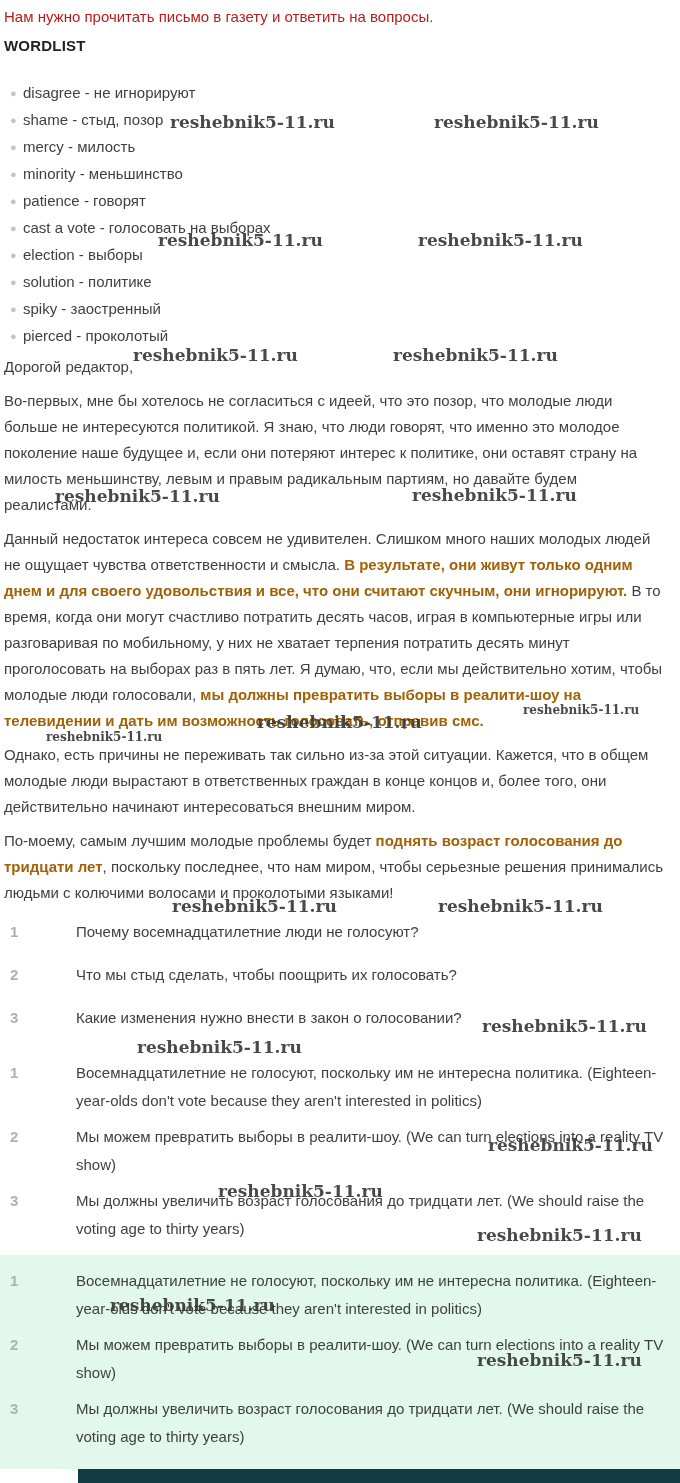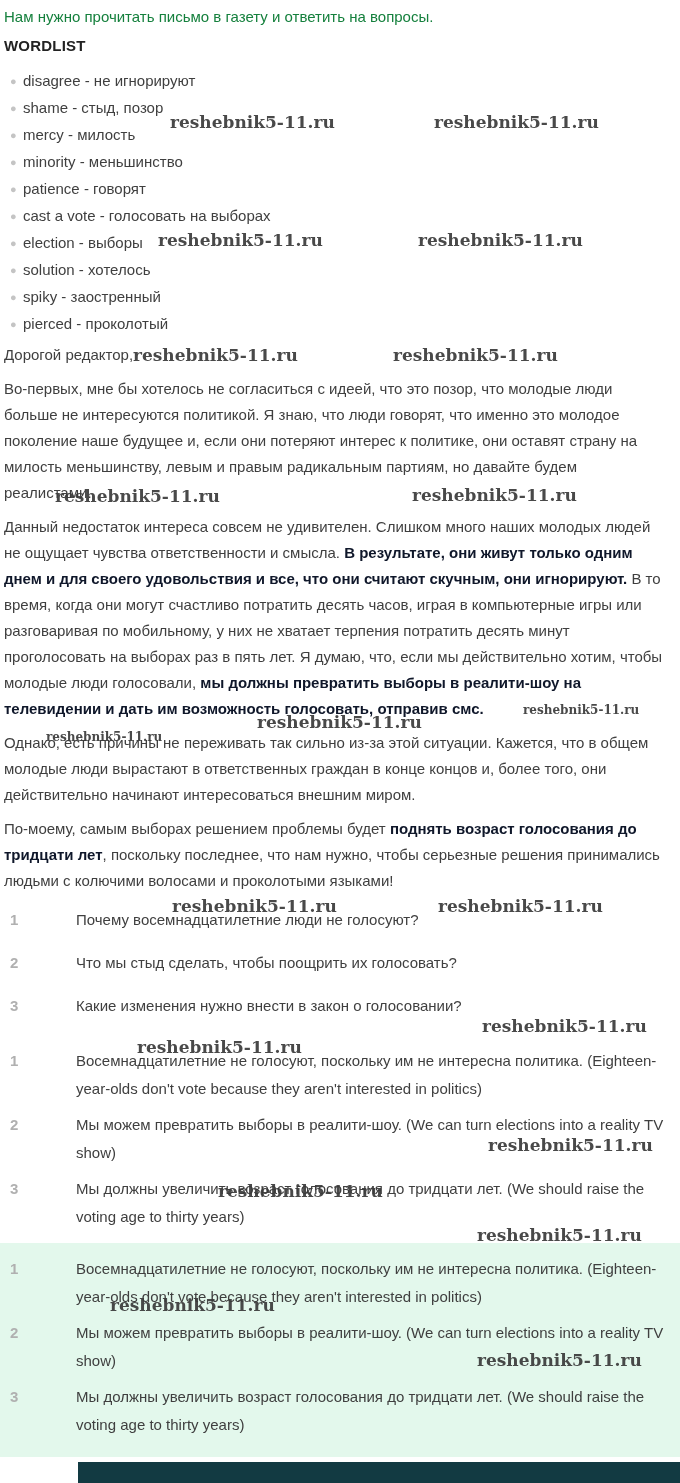--- a/index.html
+++ b/index.html
@@ -15,24 +15,24 @@
     display: flex;
     flex-direction: column;
     overflow: hidden;
     box-sizing: border-box;
   }
   .pad { padding-left: 4px; padding-right: 16px; }
 
   .intro {
     margin: 6px 0 0 0;
     line-height: 21px;
-    color: #15803d;
+    color: #b91c1c;
   }
   .wordlist-title {
-    margin: 10px 0 0 0;
+    margin: 10px 0 12px 0;
     font-size: 15px;
     font-weight: 700;
     color: #222;
     letter-spacing: 0.2px;
   }
   ul.wordlist {
     list-style: none;
     margin: 14px 0 0 0;
     padding: 0 16px 0 10px;
   }
@@ -46,21 +46,21 @@
     font-size: 11px;
     width: 13px;
     flex: 0 0 13px;
     position: relative;
     top: -1px;
   }
   .letter p {
     margin: 8px 0 0 0;
     line-height: 26px;
   }
-  .letter b { color: #0f172a; font-weight: 700; }
+  .letter b { color: #a16207; font-weight: 700; }
   .salutation { margin-top: 4px !important; }
   .closing, .signature { margin: 8px 0 0 0; line-height: 26px; }
   .signature { margin-top: 10px; }
 
   .qa-list { margin: 12px 0 0 0; padding: 0; }
   .qa-item {
     display: flex;
     align-items: flex-start;
     padding-left: 10px;
     padding-right: 16px;
@@ -139,38 +139,38 @@
     <li>
         <span class="bullet">●</span>
         <span>cast a vote - голосовать на выборах</span>
       </li>
     <li>
         <span class="bullet">●</span>
         <span>election - выборы</span>
       </li>
     <li>
         <span class="bullet">●</span>
-        <span>solution - хотелось</span>
+        <span>solution - политике</span>
       </li>
     <li>
         <span class="bullet">●</span>
         <span>spiky - заостренный</span>
       </li>
     <li>
         <span class="bullet">●</span>
         <span>pierced - проколотый</span>
       </li>
   </ul>
 
   <div class="letter pad">
     <p class="salutation">Дорогой редактор,</p>
     <p>Во-первых, мне бы хотелось не согласиться с идеей, что это позор, что молодые люди больше не интересуются политикой. Я знаю, что люди говорят, что именно это молодое поколение наше будущее и, если они потеряют интерес к политике, они оставят страну на милость меньшинству, левым и правым радикальным партиям, но давайте будем реалистами.</p>
     <p><span>Данный недостаток интереса совсем не удивителен. Слишком много наших молодых людей не ощущает чувства ответственности и смысла. </span><b>В результате, они живут только одним днем и для своего удовольствия и все, что они считают скучным, они игнорируют.</b><span> В то время, когда они могут счастливо потратить десять часов, играя в компьютерные игры или разговаривая по мобильному, у них не хватает терпения потратить десять минут проголосовать на выборах раз в пять лет. Я думаю, что, если мы действительно хотим, чтобы молодые люди голосовали, </span><b>мы должны превратить выборы в реалити-шоу на телевидении и дать им возможность голосовать, отправив смс.</b></p>
     <p>Однако, есть причины не переживать так сильно из-за этой ситуации. Кажется, что в общем молодые люди вырастают в ответственных граждан в конце концов и, более того, они действительно начинают интересоваться внешним миром.</p>
-    <p><span>По-моему, самым выборах решением проблемы будет </span><b>поднять возраст голосования до тридцати лет</b><span>, поскольку последнее, что нам нужно, чтобы серьезные решения принимались людьми с колючими волосами и проколотыми языками!</span></p>
+    <p><span>По-моему, самым лучшим молодые проблемы будет </span><b>поднять возраст голосования до тридцати лет</b><span>, поскольку последнее, что нам миром, чтобы серьезные решения принимались людьми с колючими волосами и проколотыми языками!</span></p>
   </div>
 
   <div class="qa-list questions">
     <div class="qa-item">
       <span class="qa-num">1</span>
       <span class="qa-text">Почему восемнадцатилетние люди не голосуют?</span>
     </div>
     <div class="qa-item">
       <span class="qa-num">2</span>
       <span class="qa-text">Что мы стыд сделать, чтобы поощрить их голосовать?</span>

